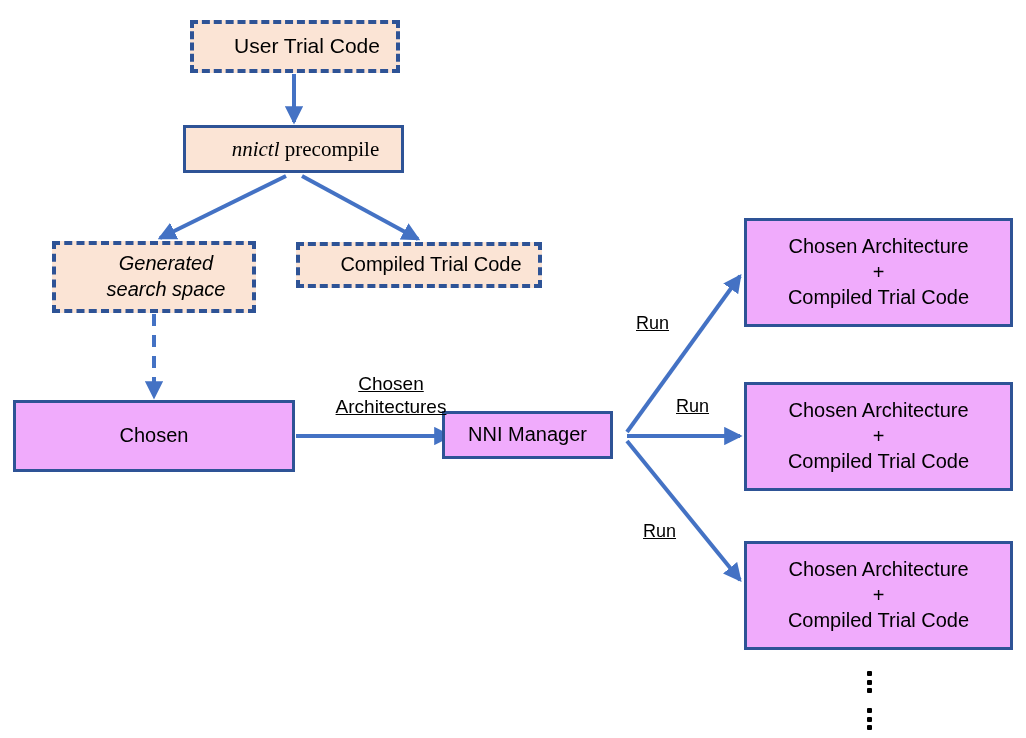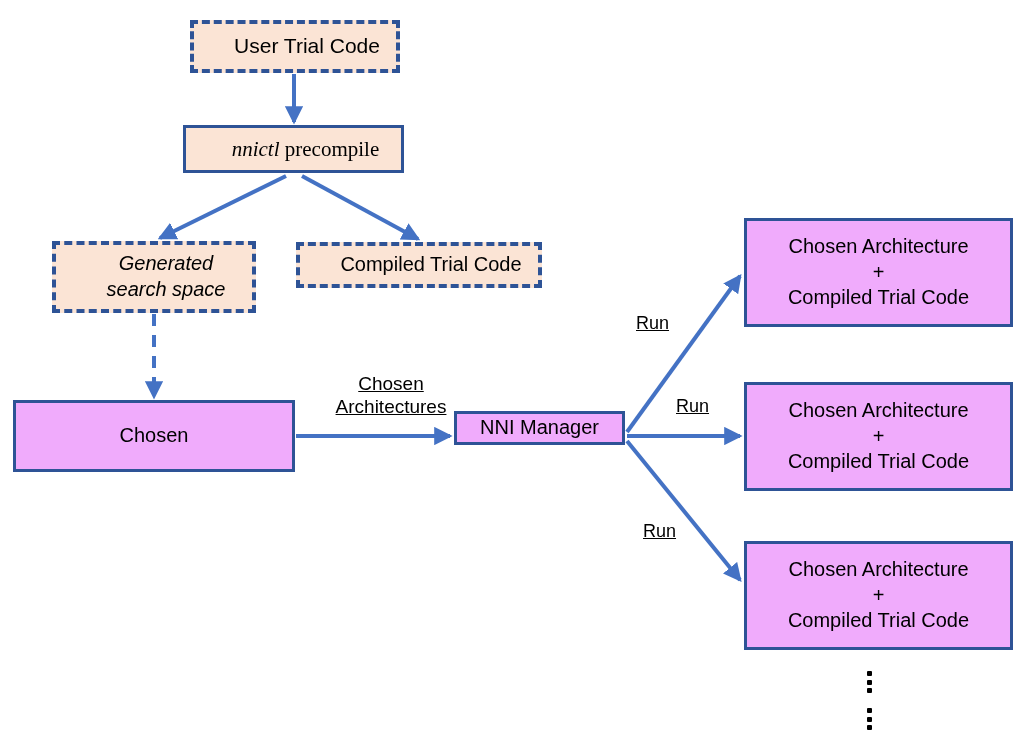--- a/index.html
+++ b/index.html
@@ -130,21 +130,21 @@
   </div>
 
   <div class="node peach dashed-border" style="left:296px; top:242px; width:246px; height:46px; font-size:20px;">
     <span class="line">Compiled Trial Code</span>
   </div>
 
   <div class="node bluefill solid-border" style="left:13px; top:400px; width:282px; height:72px; font-size:20px;">
     <span class="line">Chosen</span>
   </div>
 
-  <div class="node bluefill solid-border" style="left:454px; top:411px; width:171px; height:34px; font-size:20px;align-items:center;">
+  <div class="node bluefill solid-border" style="left:442px; top:411px; width:171px; height:48px; font-size:20px;align-items:center;">
     <span class="line">NNI Manager</span>
   </div>
 
   <div class="node bluefill solid-border" style="left:744px; top:218px; width:269px; height:109px; font-size:20px;">
     <span class="line">Chosen Architecture</span>
     <span class="line">+</span>
     <span class="line">Compiled Trial Code</span>
   </div>
 
   <div class="node bluefill solid-border" style="left:744px; top:382px; width:269px; height:109px; font-size:20px;">

